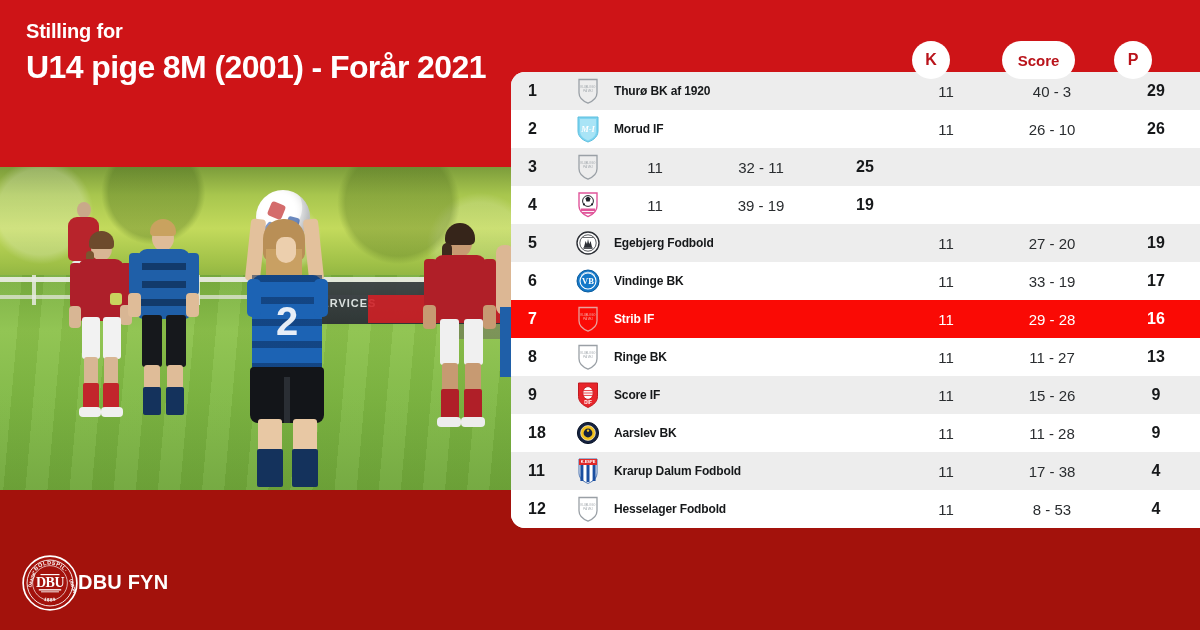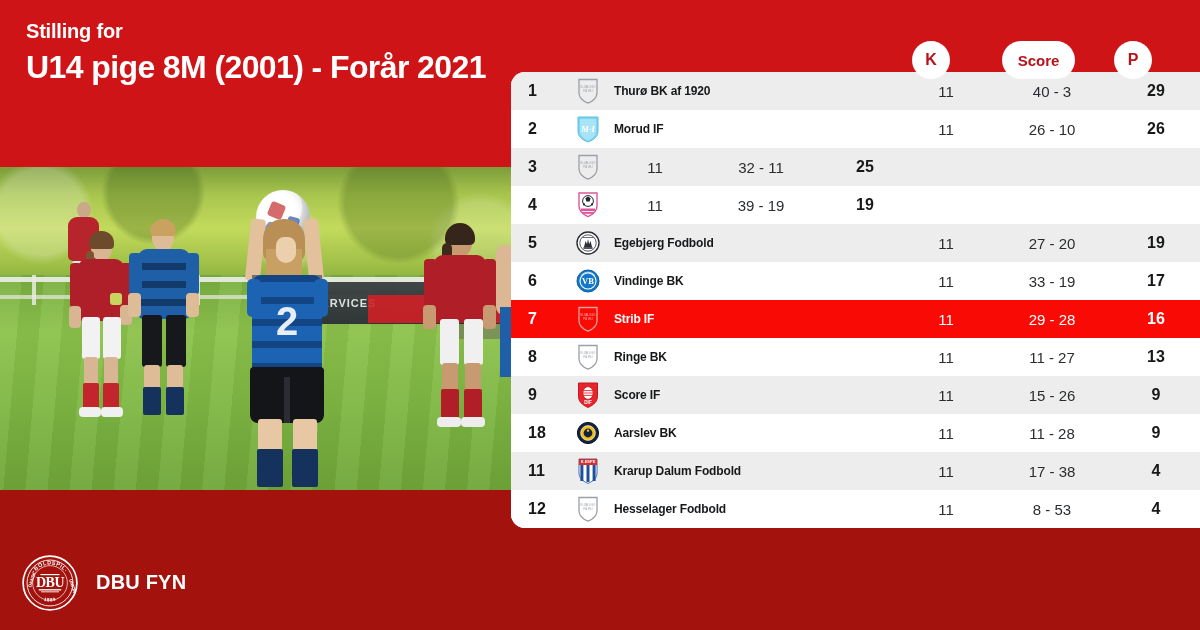--- a/index.html
+++ b/index.html
@@ -176,21 +176,20 @@
     width: 1200px; height: 95px;
     display: flex; align-items: center;
     padding-left: 22px;
   }
   .dbu-logo { width: 56px; height: 56px; }
   .footer-label {
     color: #ffffff;
     font-size: 20px;
     font-weight: bold;
     letter-spacing: 0.2px;
-    margin-left: 18px;
   }
 </style>
 </head>
 <body>
 
 <div id="root">
 
   <div class="top-band"></div>
 
   <div class="headline">

